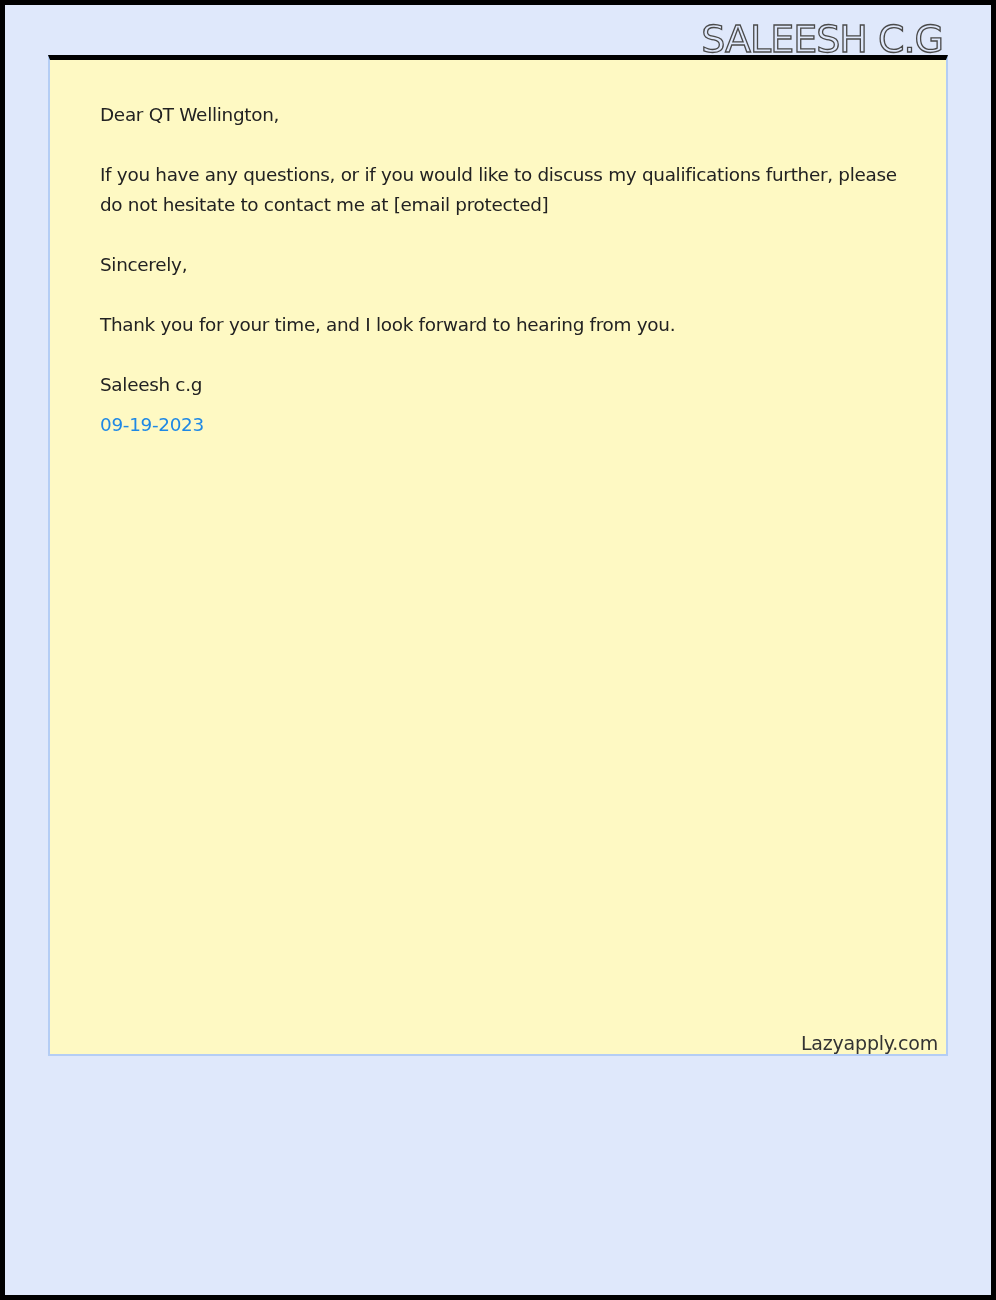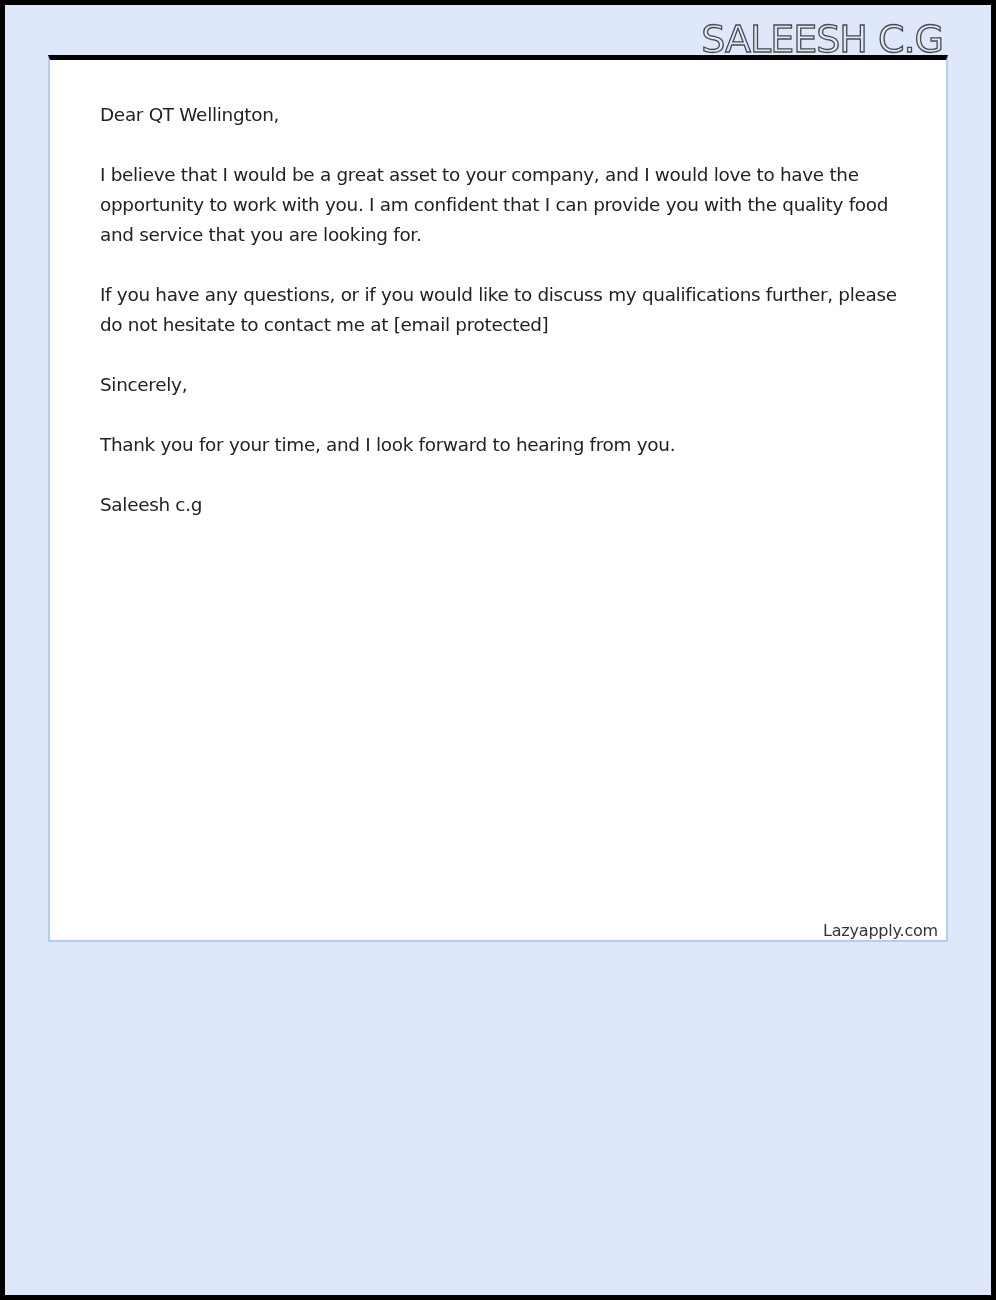--- a/index.html
+++ b/index.html
@@ -8,43 +8,43 @@
     border: 5px solid #000; background: #dfe8fb; position: relative; overflow: hidden;
     font-family: "DejaVu Sans", sans-serif;
   }
   .header-name {
     position: absolute; right: 48px; top: 12px;
     font-family: "DejaVu Sans", sans-serif; font-size: 38px; font-weight: normal;
     color: #dfe8fb; -webkit-text-stroke: 1.3px #4a4a4a; letter-spacing: -1px;
     line-height: 44px; white-space: nowrap;
   }
   .paper {
-    position: absolute; left: 43px; top: 50px; width: 900px; height: 887px;
-    box-sizing: border-box; background: #ffffff;
+    position: absolute; left: 43px; top: 50px; width: 900px; height: 1001px;
+    box-sizing: border-box; background: #fef9c3;
     border-top: 5px solid #000; border-left: 2px solid #b4cdf4; border-right: 2px solid #b4cdf4; border-bottom: 2px solid #b4cdf4;
   }
   .letter {
     position: absolute; left: 50px; top: 40px; width: 800px;
     font-size: 18.4px; line-height: 30px; color: #222; letter-spacing: -0.3px;
   }
   .letter p { margin: 0 0 30px 0; }
   .letter p.sig { margin-bottom: 10px; }
   .date { color: #1e88e5; }
   .footer {
-    position: absolute; right: 8px; bottom: 0; font-size: 16px; color: #333; letter-spacing: -0.2px;
+    position: absolute; right: 8px; bottom: 0; font-size: 19px; color: #333; letter-spacing: -0.2px;
   }
 </style>
 </head>
 <body>
 
 <div class="header-name">SALEESH C.G</div>
 
 <div class="paper">
   <div class="letter">
     <p>Dear QT Wellington,</p>
-    <p>I believe that I would be a great asset to your company, and I would love to have the opportunity to work with you. I am confident that I can provide you with the quality food and service that you are looking for.</p>
     <p>If you have any questions, or if you would like to discuss my qualifications further, please do not hesitate to contact me at [email protected]</p>
     <p>Sincerely,</p>
     <p>Thank you for your time, and I look forward to hearing from you.</p>
     <p class="sig">Saleesh c.g</p>
+    <p class="date">09-19-2023</p>
   </div>
   <div class="footer">Lazyapply.com</div>
 </div>
 
 </body></html>

